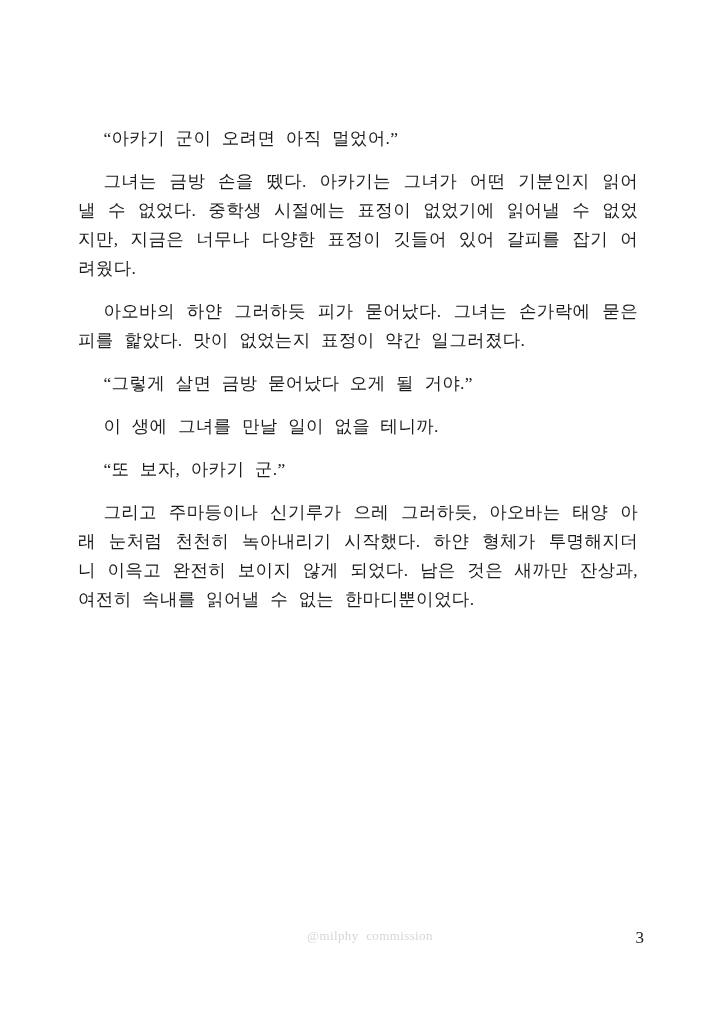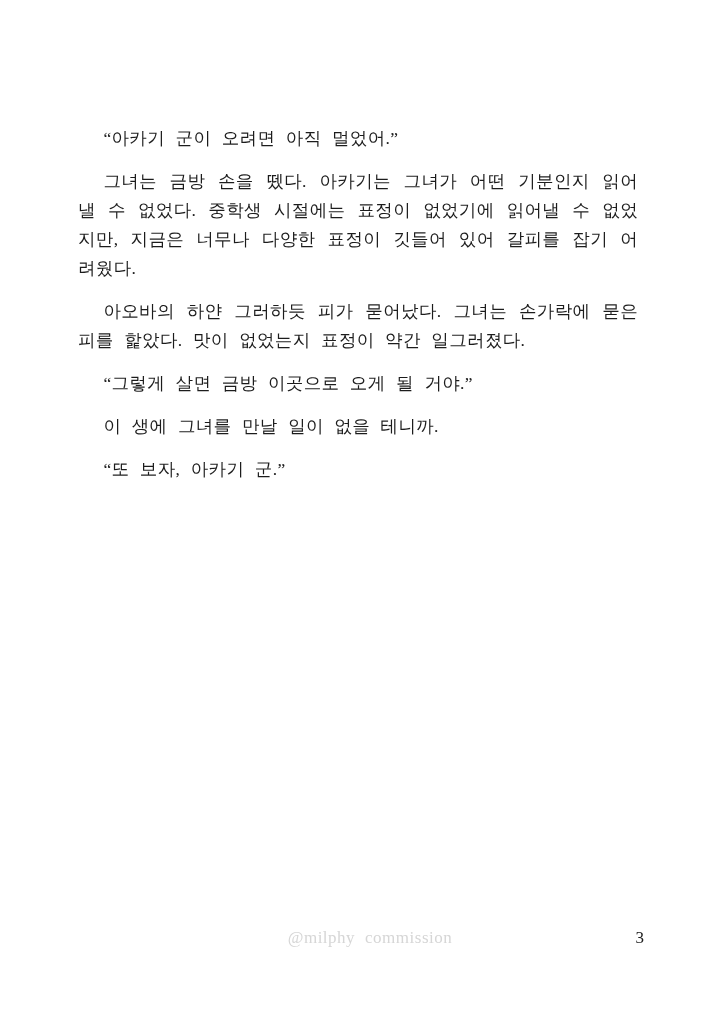--- a/index.html
+++ b/index.html
@@ -39,42 +39,43 @@
     left: 78px;
     right: 84px;
     top: 928px;
     height: 26px;
   }
   .watermark {
     position: absolute;
     left: 8px;
     right: 0;
     text-align: center;
-    font-size: 17px;
+    font-size: 13px;
     color: #d6d6d6;
     letter-spacing: 0.03em;
     word-spacing: 0.3em;
   }
   .page-number {
     position: absolute;
     right: 10px;
     top: 0;
     font-size: 17px;
     color: #1c1c1c;
   }
 </style>
 </head>
 <body>
 
 <div class="page">
   <div class="content">
     <p>“아카기 군이 오려면 아직 멀었어.”</p>
     <p>그녀는 금방 손을 뗐다. 아카기는 그녀가 어떤 기분인지 읽어낼 수 없었다. 중학생 시절에는 표정이 없었기에 읽어낼 수 없었지만, 지금은 너무나 다양한 표정이 깃들어 있어 갈피를 잡기 어려웠다.</p>
     <p>아오바의 하얀 그러하듯 피가 묻어났다. 그녀는 손가락에 묻은 피를 핥았다. 맛이 없었는지 표정이 약간 일그러졌다.</p>
-    <p>“그렇게 살면 금방 이곳으로 오게 될 거야.”</p>
+    <p>“그렇게 살면 금방 묻어났다 오게 될 거야.”</p>
     <p>이 생에 그녀를 만날 일이 없을 테니까.</p>
     <p>“또 보자, 아카기 군.”</p>
+    <p>그리고 주마등이나 신기루가 으레 그러하듯, 아오바는 태양 아래 눈처럼 천천히 녹아내리기 시작했다. 하얀 형체가 투명해지더니 이윽고 완전히 보이지 않게 되었다. 남은 것은 새까만 잔상과, 여전히 속내를 읽어낼 수 없는 한마디뿐이었다.</p>
   </div>
   <div class="footer">
     <span class="watermark">@milphy commission</span>
     <span class="page-number">3</span>
   </div>
 </div>
 
 </body></html>

